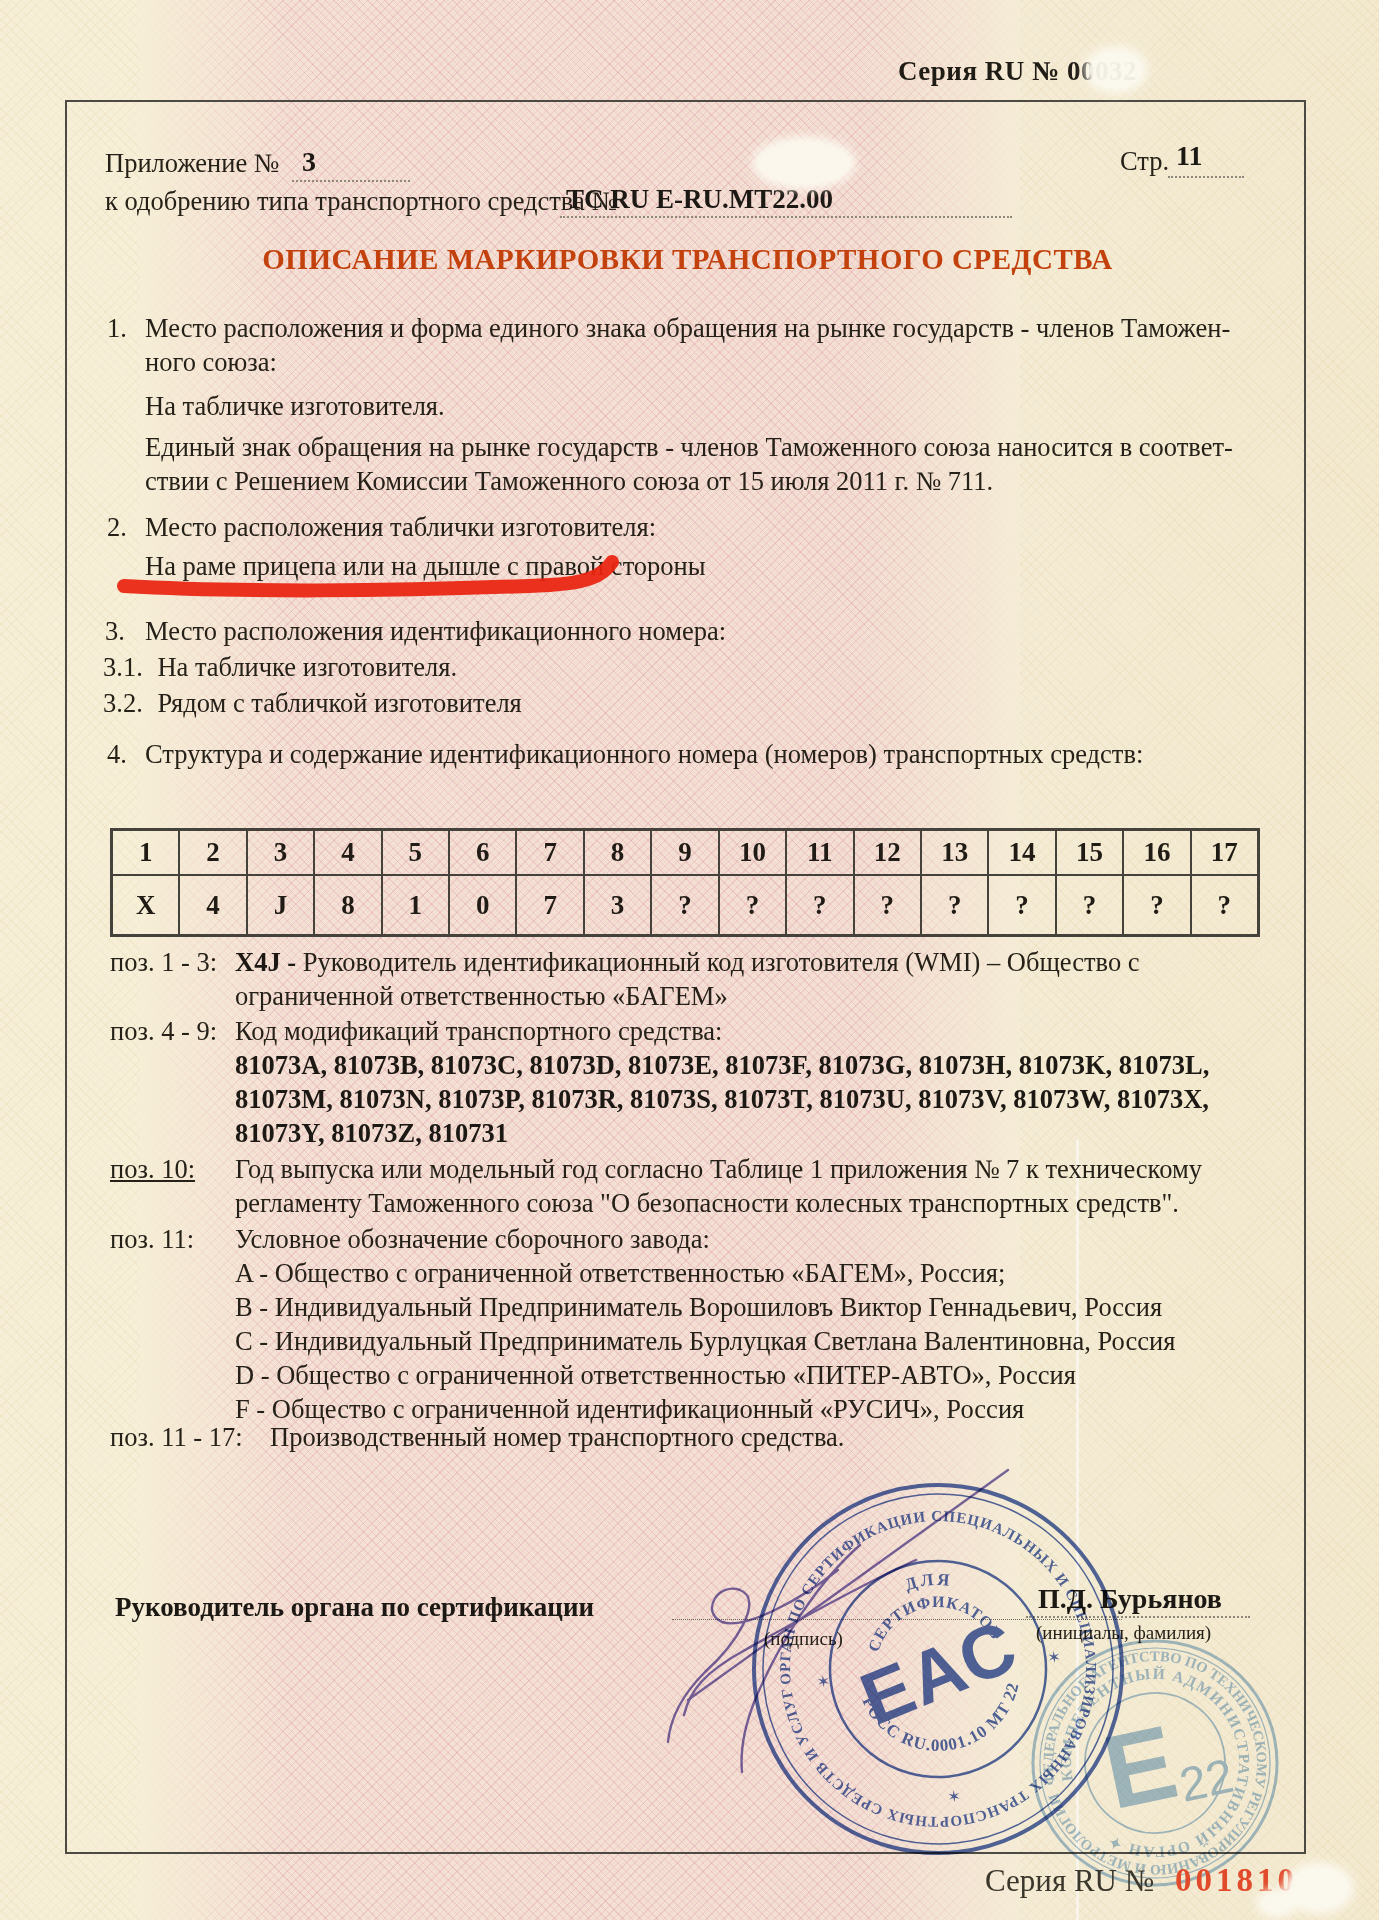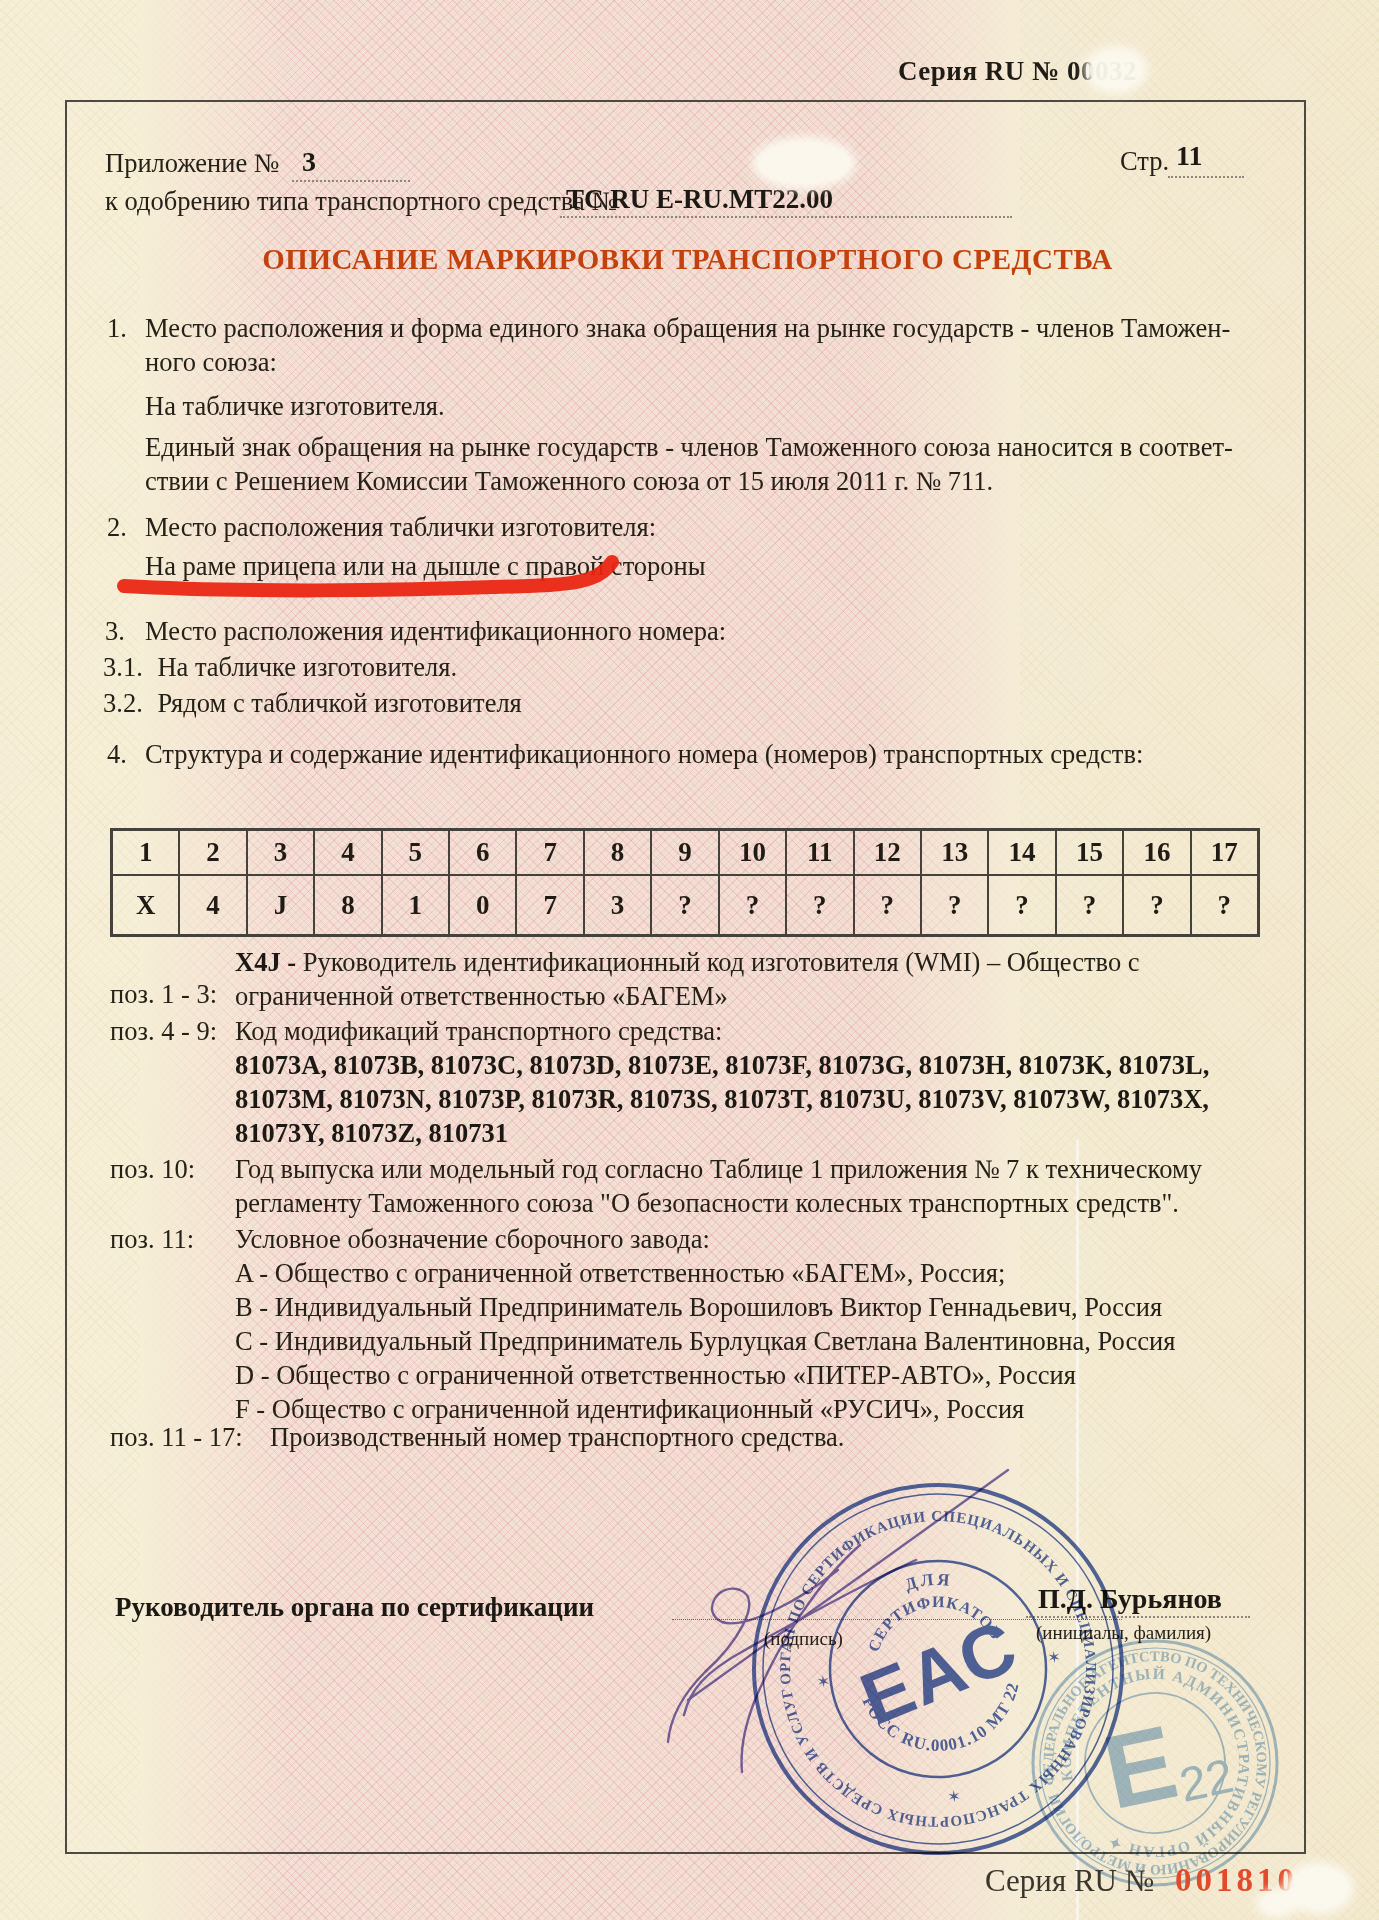--- a/index.html
+++ b/index.html
@@ -140,33 +140,33 @@
     <div class="vin-cell">?</div>
     <div class="vin-cell">?</div>
     <div class="vin-cell">?</div>
     <div class="vin-cell">?</div>
     <div class="vin-cell">?</div>
     <div class="vin-cell">?</div>
     <div class="vin-cell">?</div>
     <div class="vin-cell">?</div>
   </div>
 
-  <div class="line" style="left:110px;top:947px;margin-top:32px;">поз. 1 - 3:</div>
+  <div class="line" style="left:110px;top:947px;">поз. 1 - 3:</div>
   <div class="line" style="left:235px;top:947px;">
     <span class="b">X4J -</span><span> Руководитель идентификационный код изготовителя (WMI) –  Общество с</span>
   </div>
   <div class="line" style="left:235px;top:981px;">ограниченной ответственностью «БАГЕМ»</div>
 
   <div class="line" style="left:110px;top:1016px;">поз. 4 - 9:</div>
   <div class="line" style="left:235px;top:1016px;">Код модификаций транспортного средства:</div>
   <div class="line b" style="left:235px;top:1050px;">81073A, 81073B, 81073C, 81073D, 81073E, 81073F, 81073G, 81073H, 81073K, 81073L,</div>
   <div class="line b" style="left:235px;top:1084px;">81073M, 81073N, 81073P, 81073R, 81073S, 81073T, 81073U, 81073V, 81073W, 81073X,</div>
   <div class="line b" style="left:235px;top:1118px;">81073Y, 81073Z, 810731</div>
 
-  <div class="line" style="left:110px;top:1154px;">поз. 10:</div>
+  <div class="line" style="left:110px;top:1154px;text-decoration:underline;">поз. 10:</div>
   <div class="line" style="left:235px;top:1154px;">Год выпуска или модельный год согласно Таблице 1 приложения № 7 к техническому</div>
   <div class="line" style="left:235px;top:1188px;">регламенту Таможенного союза "О безопасности колесных транспортных средств".</div>
 
   <div class="line" style="left:110px;top:1224px;">поз. 11:</div>
   <div class="line" style="left:235px;top:1224px;">Условное обозначение сборочного завода:</div>
   <div class="line" style="left:235px;top:1258px;">A - Общество  с ограниченной ответственностью «БАГЕМ», Россия;</div>
   <div class="line" style="left:235px;top:1292px;">B - Индивидуальный Предприниматель Ворошиловъ Виктор Геннадьевич, Россия</div>
   <div class="line" style="left:235px;top:1326px;">C - Индивидуальный Предприниматель Бурлуцкая Светлана Валентиновна, Россия</div>
   <div class="line" style="left:235px;top:1360px;">D - Общество  с ограниченной ответственностью «ПИТЕР-АВТО», Россия</div>
   <div class="line" style="left:235px;top:1394px;">F - Общество  с ограниченной идентификационный «РУСИЧ», Россия</div>

